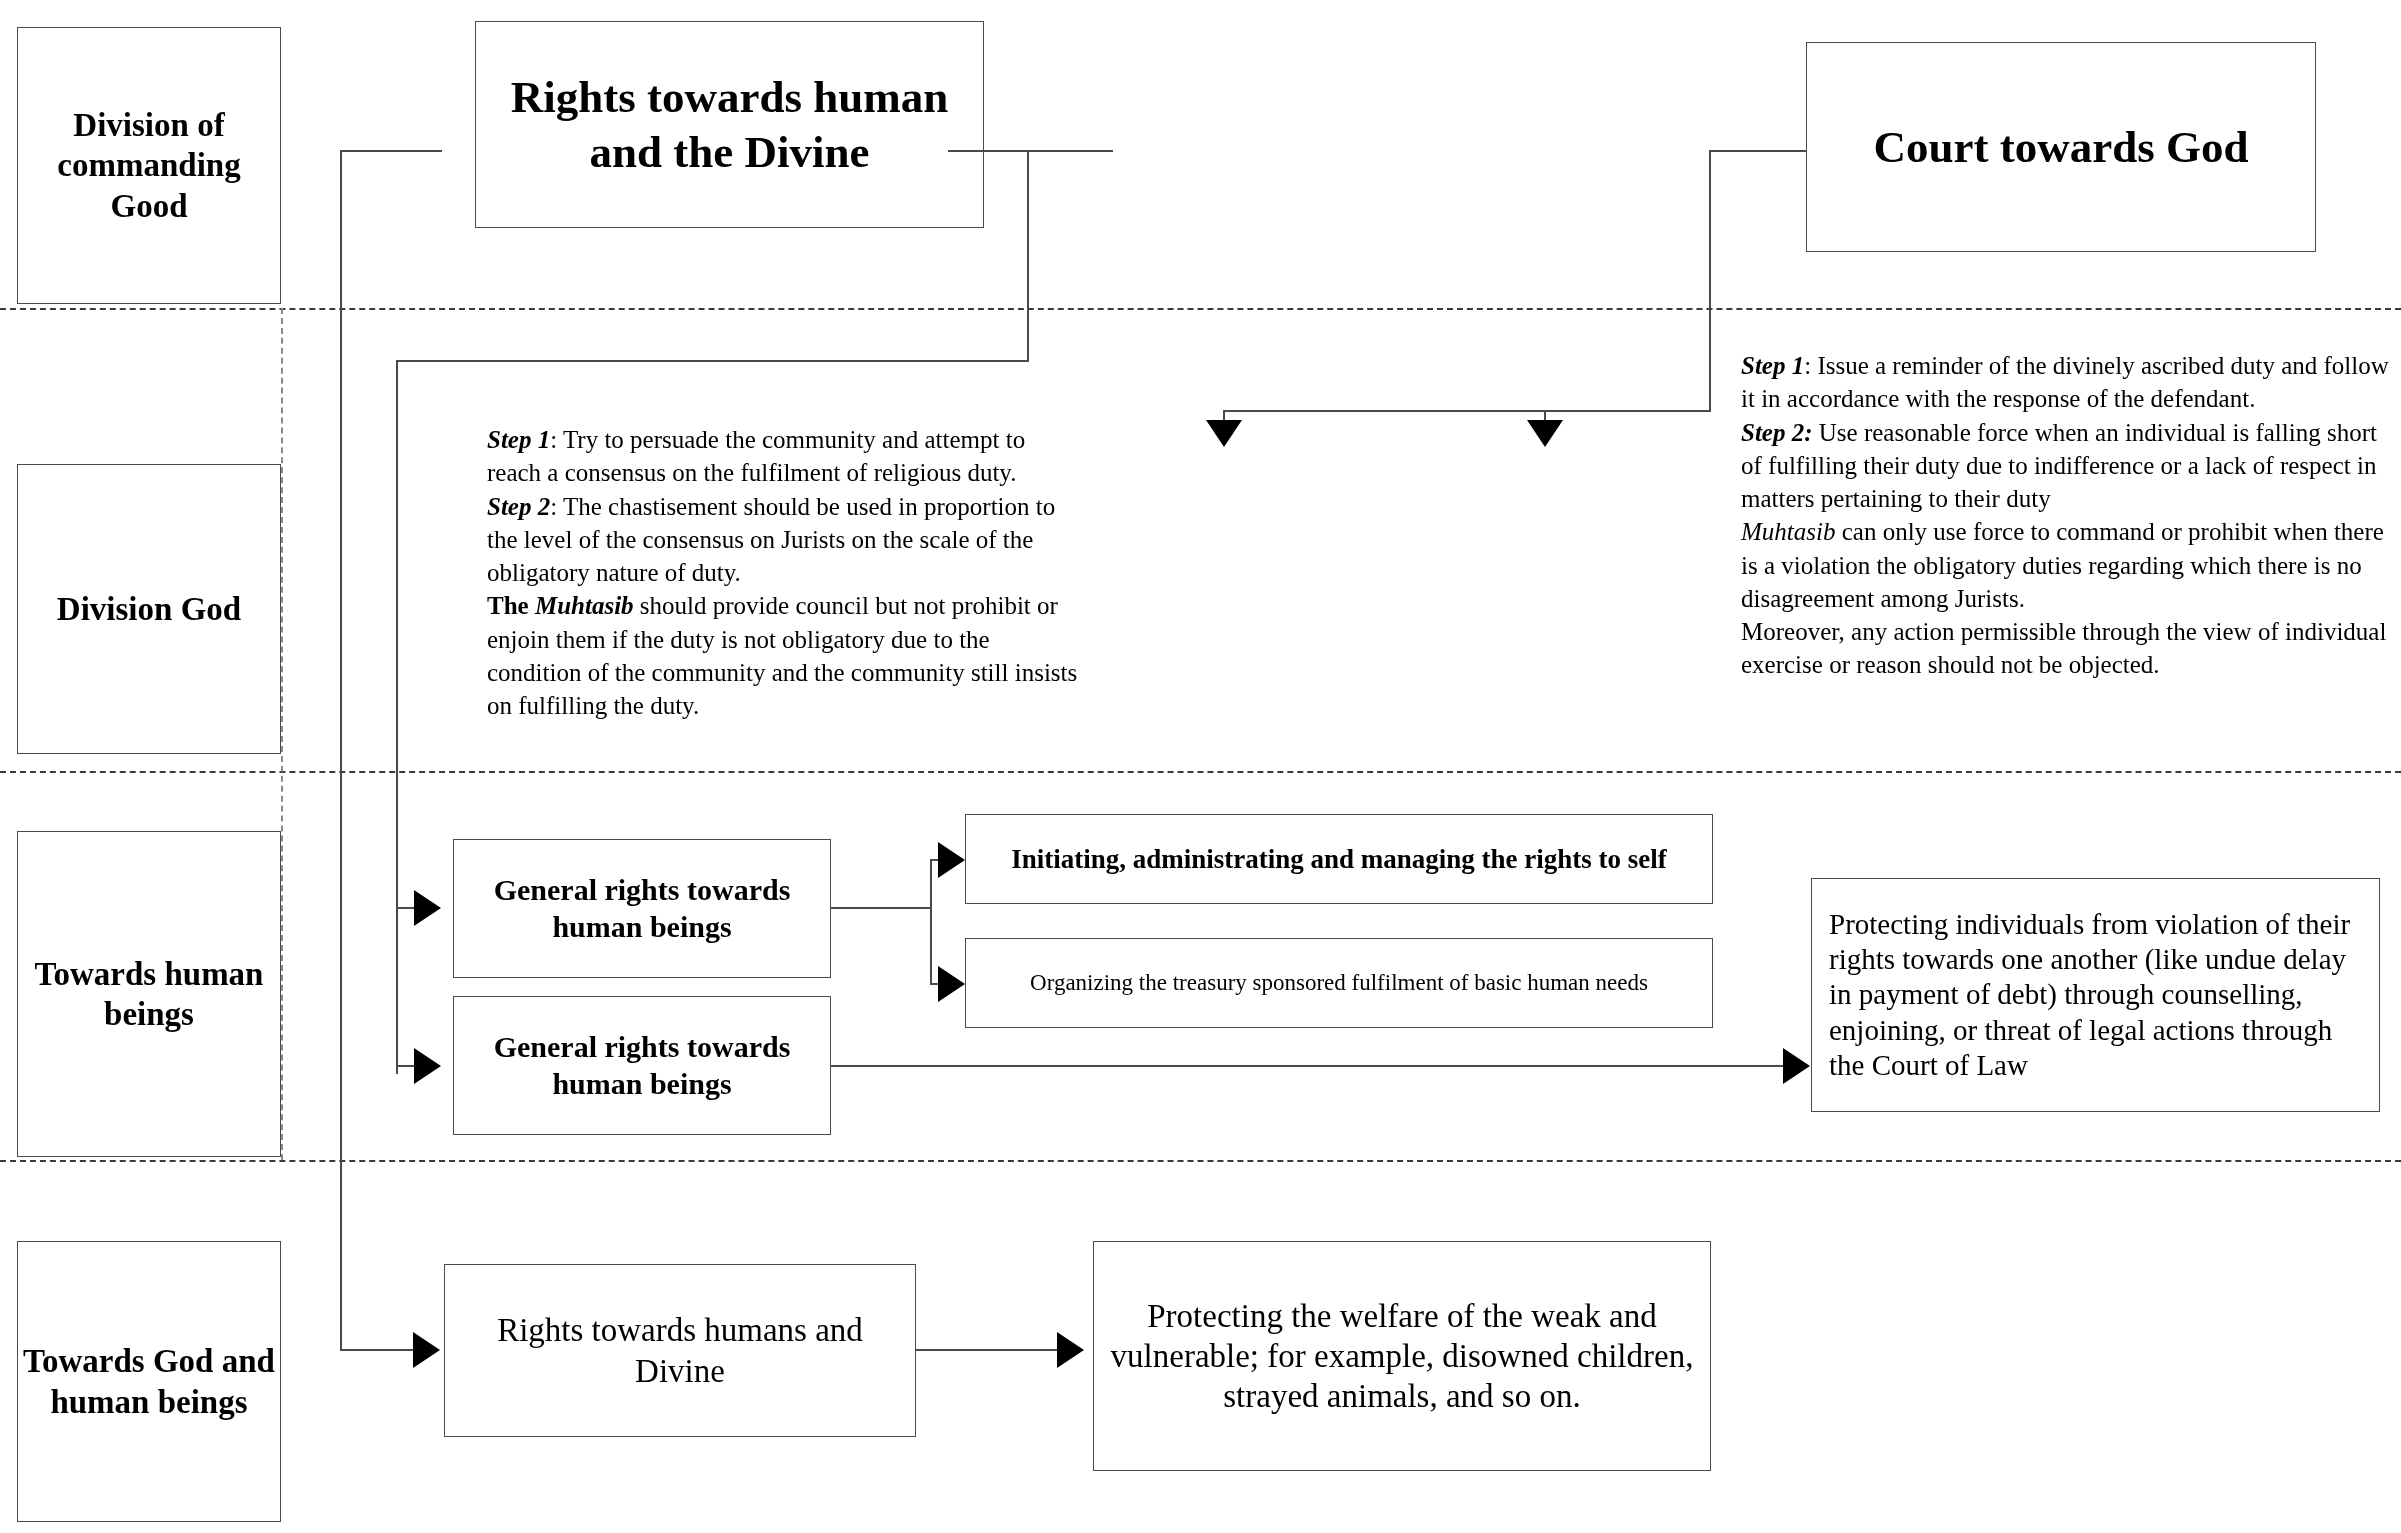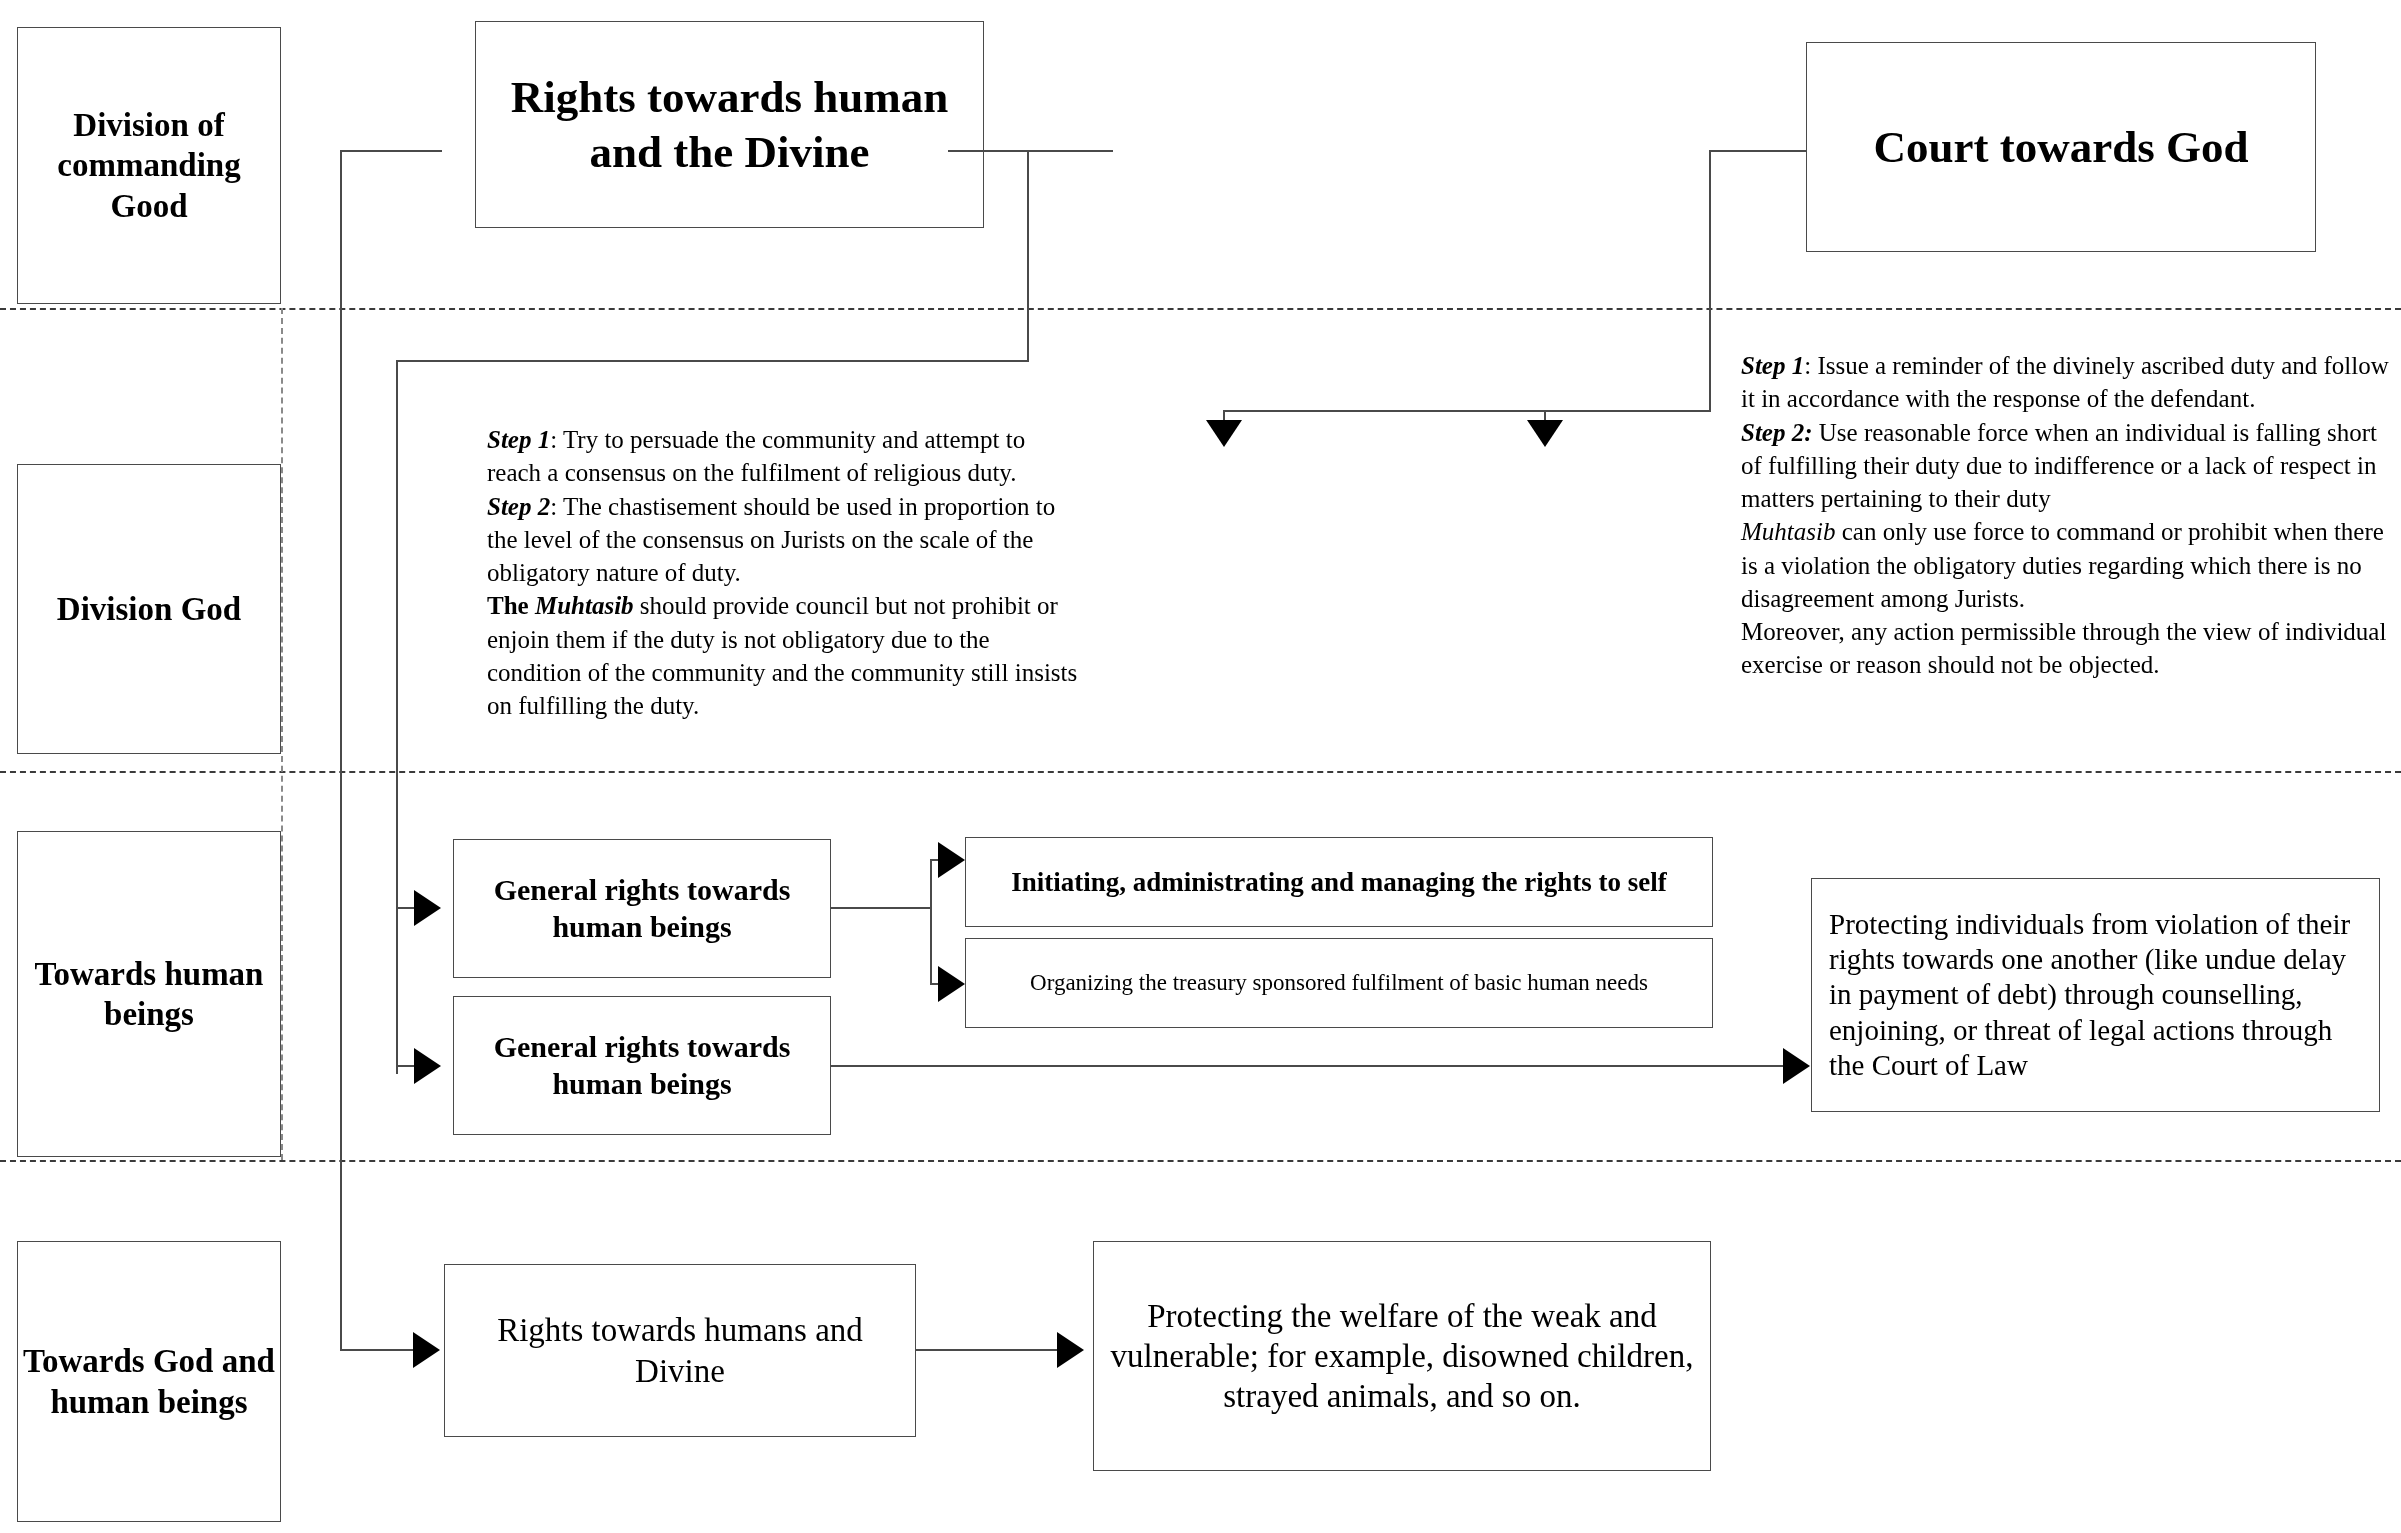--- a/index.html
+++ b/index.html
@@ -44,21 +44,21 @@
   #txt-god-right{
     position:absolute; left:1741px; top:349px; width:652px;
     font-size:25px; line-height:1.33; color:#000; text-align:left;
   }
   #box-god-community{ left:1112px; top:447px; width:225px; height:309px; font-size:30px; padding:0 5.6px; align-items:flex-start; padding-top:31.5px;}
   #box-god-individuals{ left:1432px; top:447px; width:225px; height:309px; font-size:30px; padding:0 5.6px; align-items:flex-start; padding-top:31.5px;}
 
   
   #box-gen-1{ left:453px; top:839px; width:378px; height:139px; font-size:30px; font-weight:bold; padding:0 9px;}
   #box-gen-2{ left:453px; top:996px; width:378px; height:139px; font-size:30px; font-weight:bold; padding:0 9px;}
-  #box-init{ left:965px; top:814px; width:748px; height:90px; font-size:27px; font-weight:bold; padding:0 7.9px;margin-top:23px;}
+  #box-init{ left:965px; top:814px; width:748px; height:90px; font-size:27px; font-weight:bold; padding:0 7.9px;}
   #box-treasury{ left:965px; top:938px; width:748px; height:90px; font-size:23px; font-weight:normal; padding:0 7.9px;}
   #box-protect-ind{ left:1811px; top:878px; width:569px; height:234px; font-size:29px; text-align:left; justify-content:flex-start; padding:0 17px;}
 
   
   #box-rights-hd{ left:444px; top:1264px; width:472px; height:173px; font-size:33px; padding:0 10px;}
   #box-welfare{ left:1093px; top:1241px; width:618px; height:230px; font-size:33px; padding:0 12.4px;}
 
   
   .ln{ position:absolute; background:#4a4a4a; }
   .lnh{ height:1.7px; }

